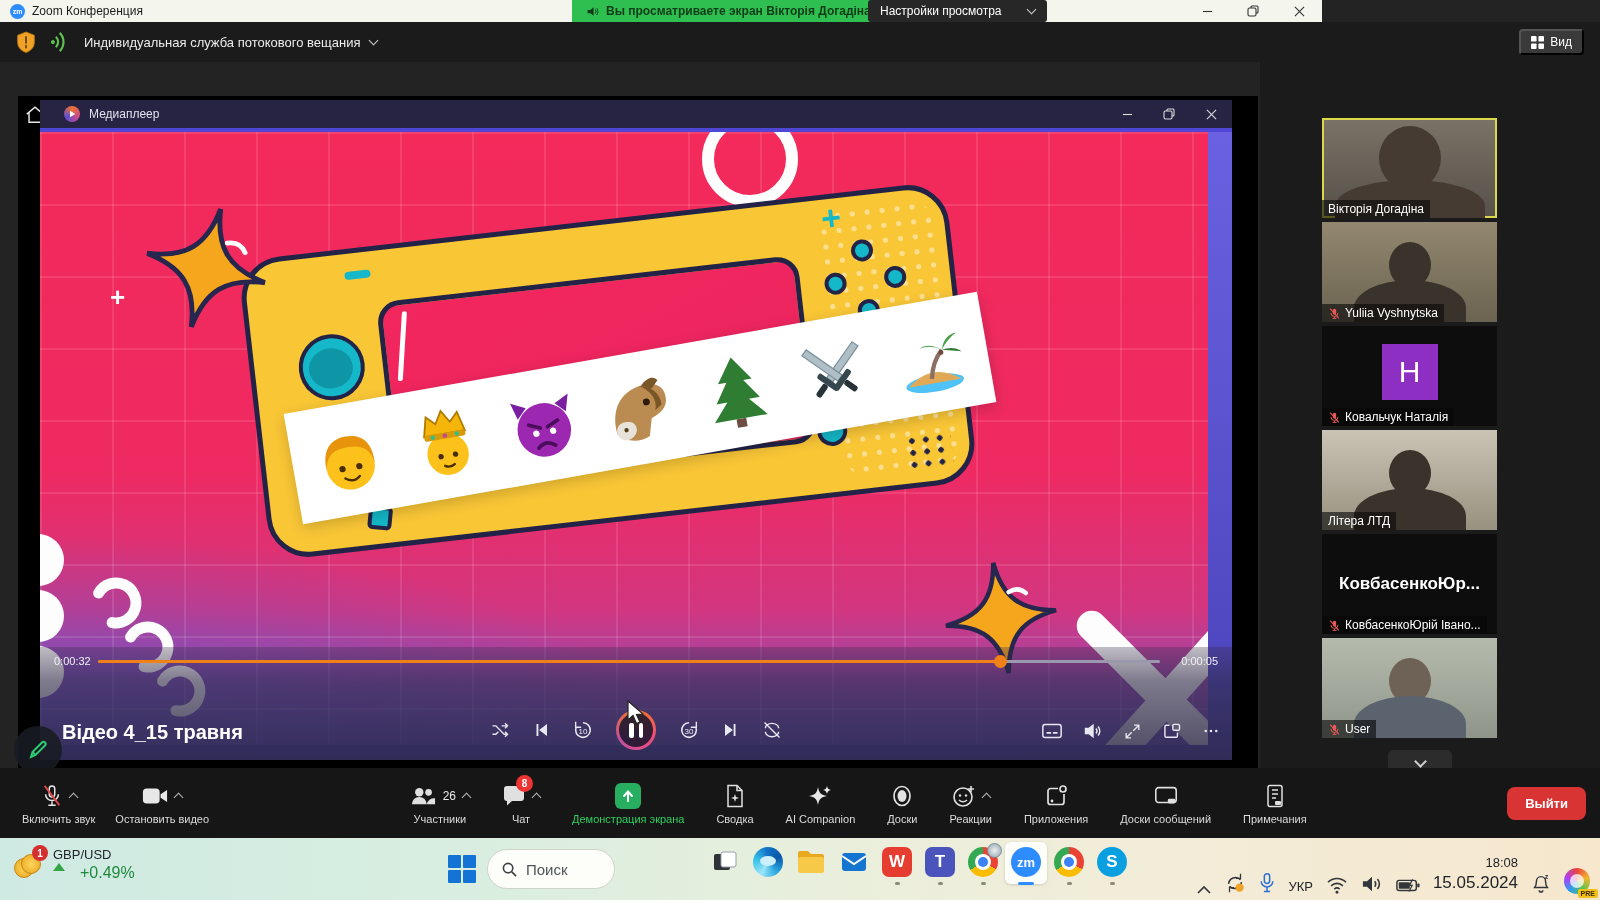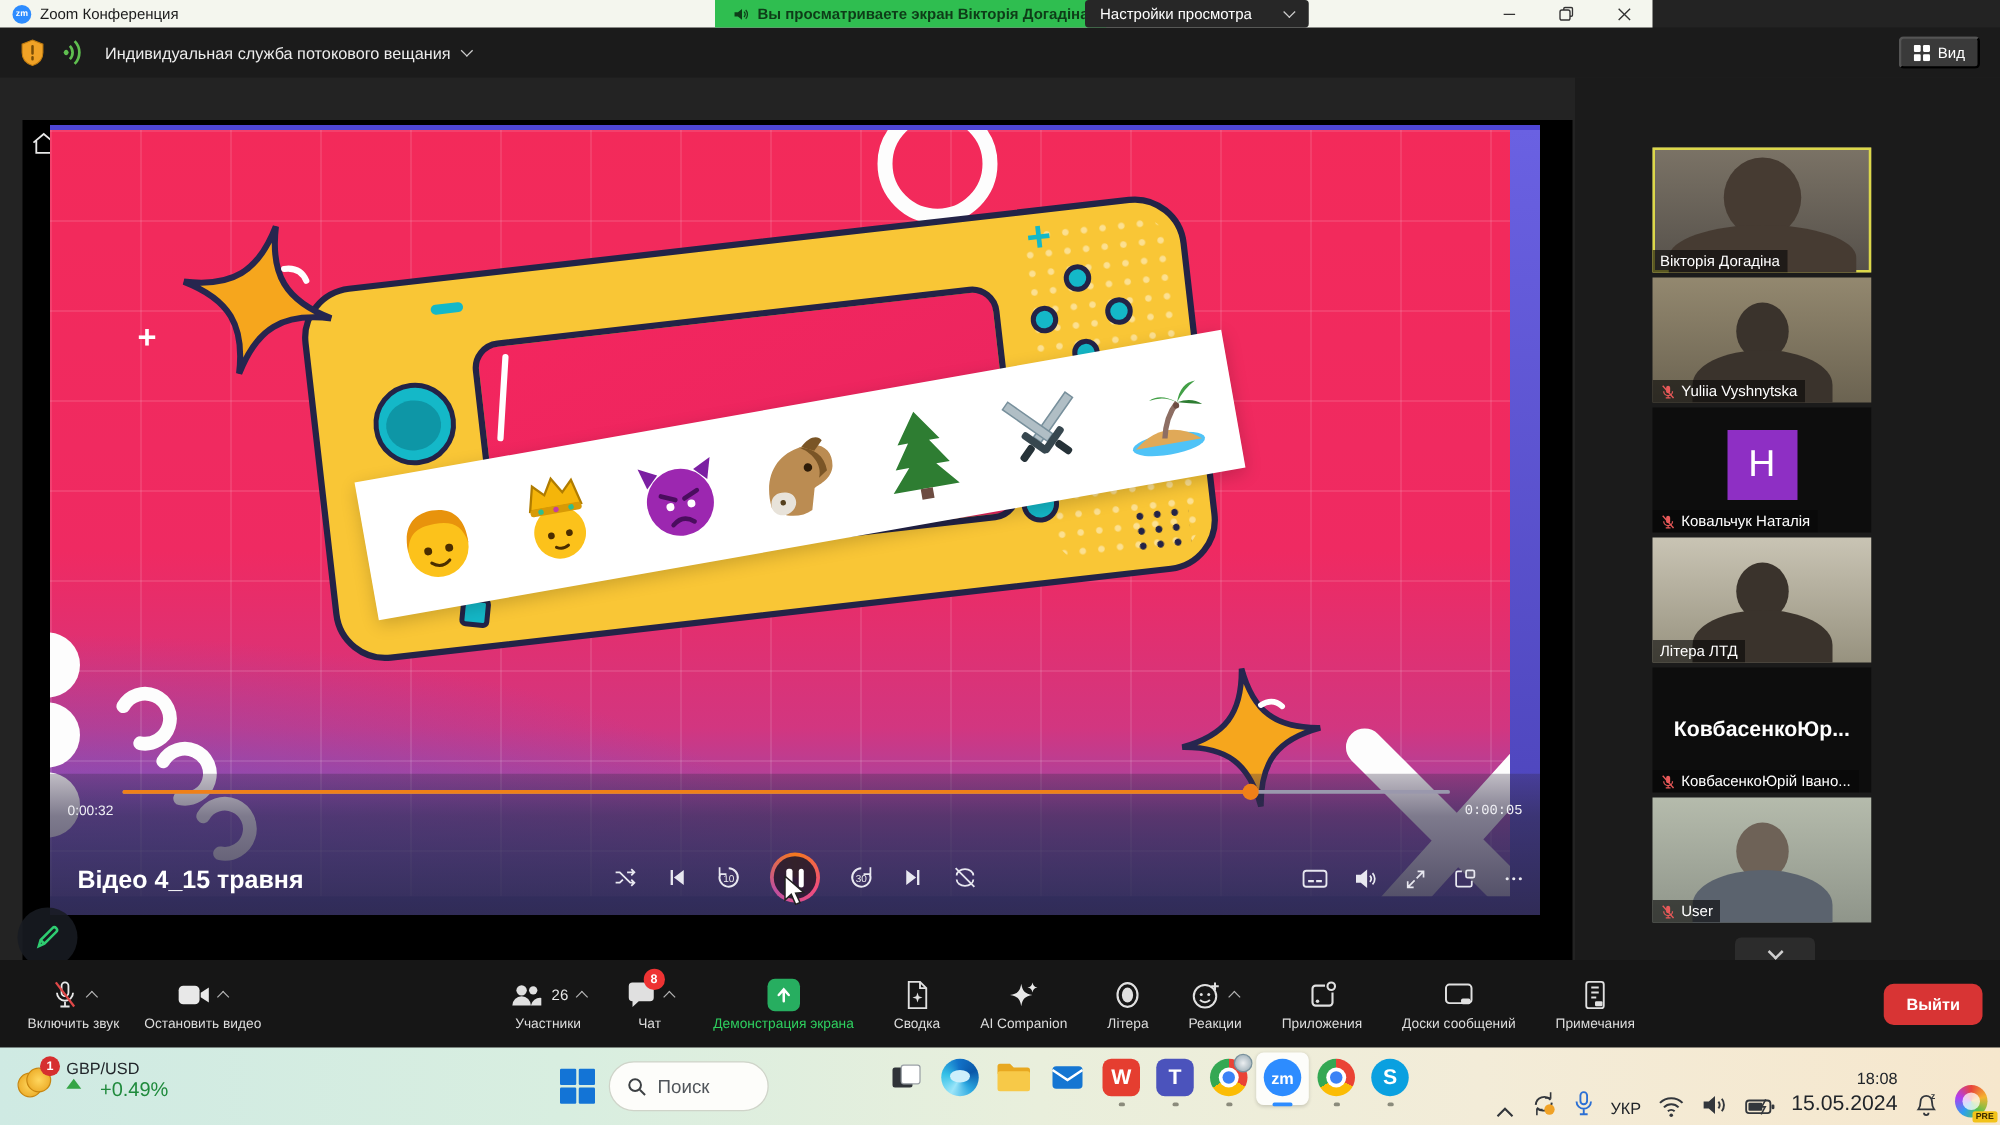--- a/index.html
+++ b/index.html
@@ -81,21 +81,21 @@
   .star { position:absolute; }
   .sparkle { position:absolute; color:#fff; font-weight:bold; }
 
   .white-x { position:absolute; left:1006px; top:448px; width:240px; height:240px; }
   .white-x i { position:absolute; left:0; top:105px; width:240px; height:30px; background:#fdfdfd; border-radius:15px; display:block; }
   .scallops circle { fill:#fdfdfd; }
 
   
   .mp-overlay { position:absolute; left:0; top:515px; width:1192px; height:113px;
     background:linear-gradient(180deg, rgba(52,40,66,.30) 0%, rgba(48,42,72,.62) 30%, rgba(44,40,70,.85) 100%); }
-  .pt { position:absolute; top:24px; font-size:11px; color:#f0f0f5;text-align:center; }
+  .pt { position:absolute; top:8px; font-size:11px; color:#f0f0f5;text-align:center; }
   .pbar { position:absolute; left:58px; right:72px; top:13px; height:3px; background:#9a98ad; border-radius:2px; }
   .pfill { position:absolute; left:0; top:0; height:3px; background:#f08018; border-radius:2px; }
   .phandle { position:absolute; top:-5px; width:13px; height:13px; margin-left:-7px; border-radius:50%; background:#f08018; }
   .vtitle { position:absolute; left:22px; bottom:16px; font-size:20px; font-weight:bold; color:#fff; }
   .ctr-controls { position:absolute; left:50%; transform:translateX(-50%); bottom:10px; display:flex; align-items:center; gap:22px; }
   .rt-controls { position:absolute; right:12px; bottom:18px; display:flex; align-items:center; gap:20px; }
   .pc { display:flex; align-items:center; justify-content:center; }
   .pause-btn { width:40px; height:40px; border-radius:50%;
     background:conic-gradient(#f5791d,#ef4d7e,#c0509e,#f5791d); position:relative; }
   .pause-btn::before { content:""; position:absolute; inset:3px; border-radius:50%; background:rgba(25,22,44,.88); }
@@ -260,20 +260,46 @@
     </button>
   </div>
 
   <div class="shared-screen">
     <svg class="abs" style="left:6px; top:8px;" width="22" height="22" viewBox="0 0 24 24" fill="none" stroke="#e8e8e8" stroke-width="1.6">
       <path d="M3 11 L12 3.5 L21 11 M5.5 9.5 V20 h13 V9.5"></path>
     </svg>
   </div>
 
   <div class="media-window">
+    <div class="mp-titlebar">
+      <span class="mp-appicon">
+        <svg width="8" height="8" viewBox="0 0 10 10">
+            <path d="M2.5 1 L9 5 L2.5 9 Z" fill="#fff"></path>
+          </svg>
+      </span>
+      <span class="mp-title">Медиаплеер</span>
+      <div class="mp-btns">
+        <div class="mp-btn">
+          <svg width="11" height="11" viewBox="0 0 12 12">
+              <path d="M1 6 h10" stroke="#ddd" stroke-width="1.2"></path>
+            </svg>
+        </div>
+        <div class="mp-btn">
+          <svg width="12" height="12" viewBox="0 0 12 12" fill="none" stroke="#ddd" stroke-width="1.1">
+            <rect x="1" y="3" width="8" height="8" rx="1.5"></rect>
+              <path d="M4 3 V2 a1 1 0 0 1 1-1 h5 a1 1 0 0 1 1 1 v5 a1 1 0 0 1 -1 1 h-1"></path>
+          </svg>
+        </div>
+        <div class="mp-btn">
+          <svg width="11" height="11" viewBox="0 0 12 12">
+              <path d="M1 1 L11 11 M11 1 L1 11" stroke="#ddd" stroke-width="1.2"></path>
+            </svg>
+        </div>
+      </div>
+    </div>
     <div class="mp-accent"></div>
 
     <div class="mp-content">
       <div class="video">
         <div class="grid"></div>
 
         <svg class="abs" style="left:655px; top:-28px;" width="110" height="110" viewBox="0 0 110 110">
           <circle cx="55" cy="55" r="42" fill="none" stroke="#fdfdfd" stroke-width="12"></circle>
         </svg>
 
@@ -383,21 +409,21 @@
           <path d="M14 44 a20 20 0 1 1 22 24 M58 76 a20 20 0 1 1 22 24 M102 108 a20 20 0 1 1 22 24" stroke="#fdfdfd" stroke-width="11" fill="none" stroke-linecap="round"></path>
         </svg>
       </div>
 
       <div class="mp-overlay">
         <span class="pt" style="left:14px;">0:00:32</span>
         <div class="pbar">
           <div class="pfill" style="width: 85%;"></div>
           <div class="phandle" style="left: 85%;"></div>
         </div>
-        <span class="pt" style="right:14px;font-family:Liberation Mono, monospace;">0:00:05</span>
+        <span class="pt" style="right:14px;">0:00:05</span>
 
         <span class="vtitle">Відео 4_15 травня</span>
 
         <div class="ctr-controls">
           <span class="pc">
             <svg width="20" height="20" viewBox="0 0 24 24" fill="none" stroke="#e8e8f0" stroke-width="1.7">
               <path d="M3 7 h4 l10 10 h4 M3 17 h4 l3 -3 M14 7 h7 M18 4 l3 3 -3 3 M18 14 l3 3 -3 3"></path>
             </svg>
           </span>
           <span class="pc">
@@ -637,21 +663,21 @@
         </span>
         <span class="lbl">AI Companion</span>
       </div>
       <div class="tbi">
         <span class="ic">
           <svg width="24" height="24" viewBox="0 0 24 24">
             <ellipse cx="12" cy="12" rx="8" ry="9.5" fill="none" stroke="#e0e0e0" stroke-width="1.7"></ellipse>
             <ellipse cx="12" cy="12" rx="4.5" ry="6" fill="#e0e0e0"></ellipse>
           </svg>
         </span>
-        <span class="lbl">Літера</span>
+        <span class="lbl">Доски</span>
       </div>
       <div class="tbi">
         <span class="ic">
           <svg width="24" height="24" viewBox="0 0 24 24" fill="none" stroke="#e0e0e0" stroke-width="1.6">
             <circle cx="11" cy="13" r="9"></circle>
             <circle cx="8" cy="11.5" r="1.2" fill="#e0e0e0" stroke="none"></circle>
               <circle cx="14" cy="11.5" r="1.2" fill="#e0e0e0" stroke="none"></circle>
             <path d="M7 16 q4 3.5 8 0"></path>
               <path d="M19 2 v6 M16 5 h6"></path>
           </svg>

